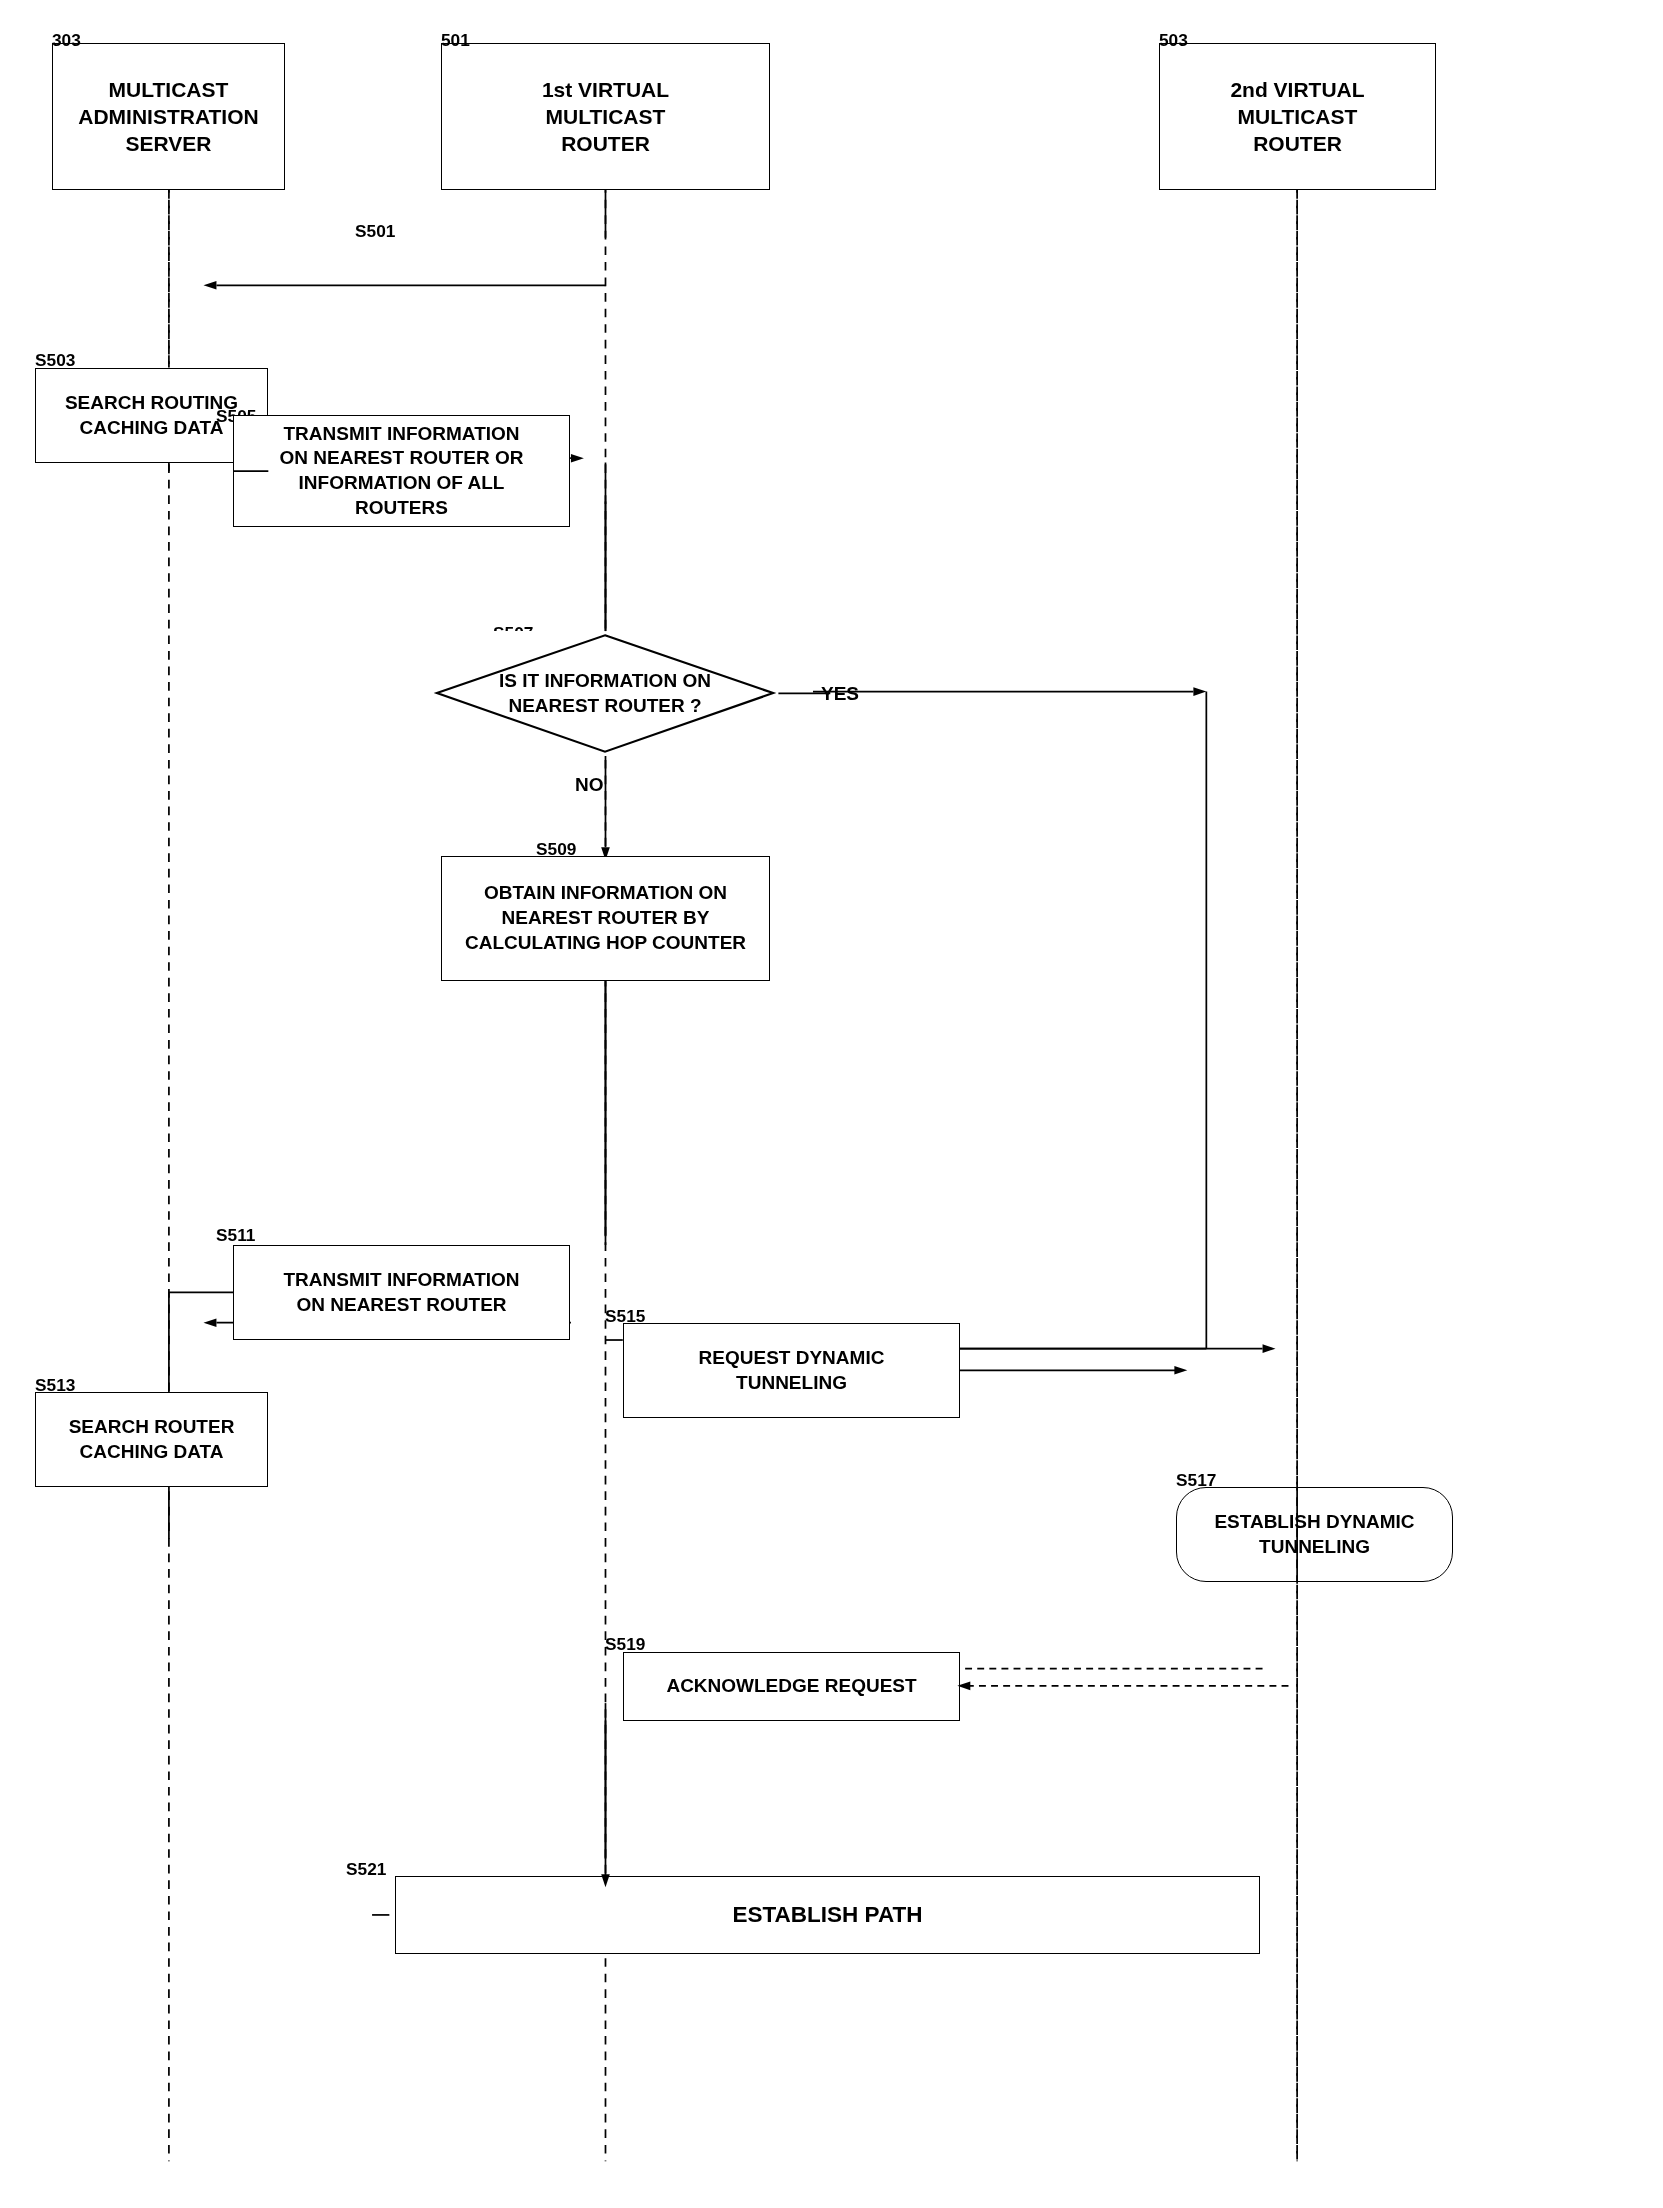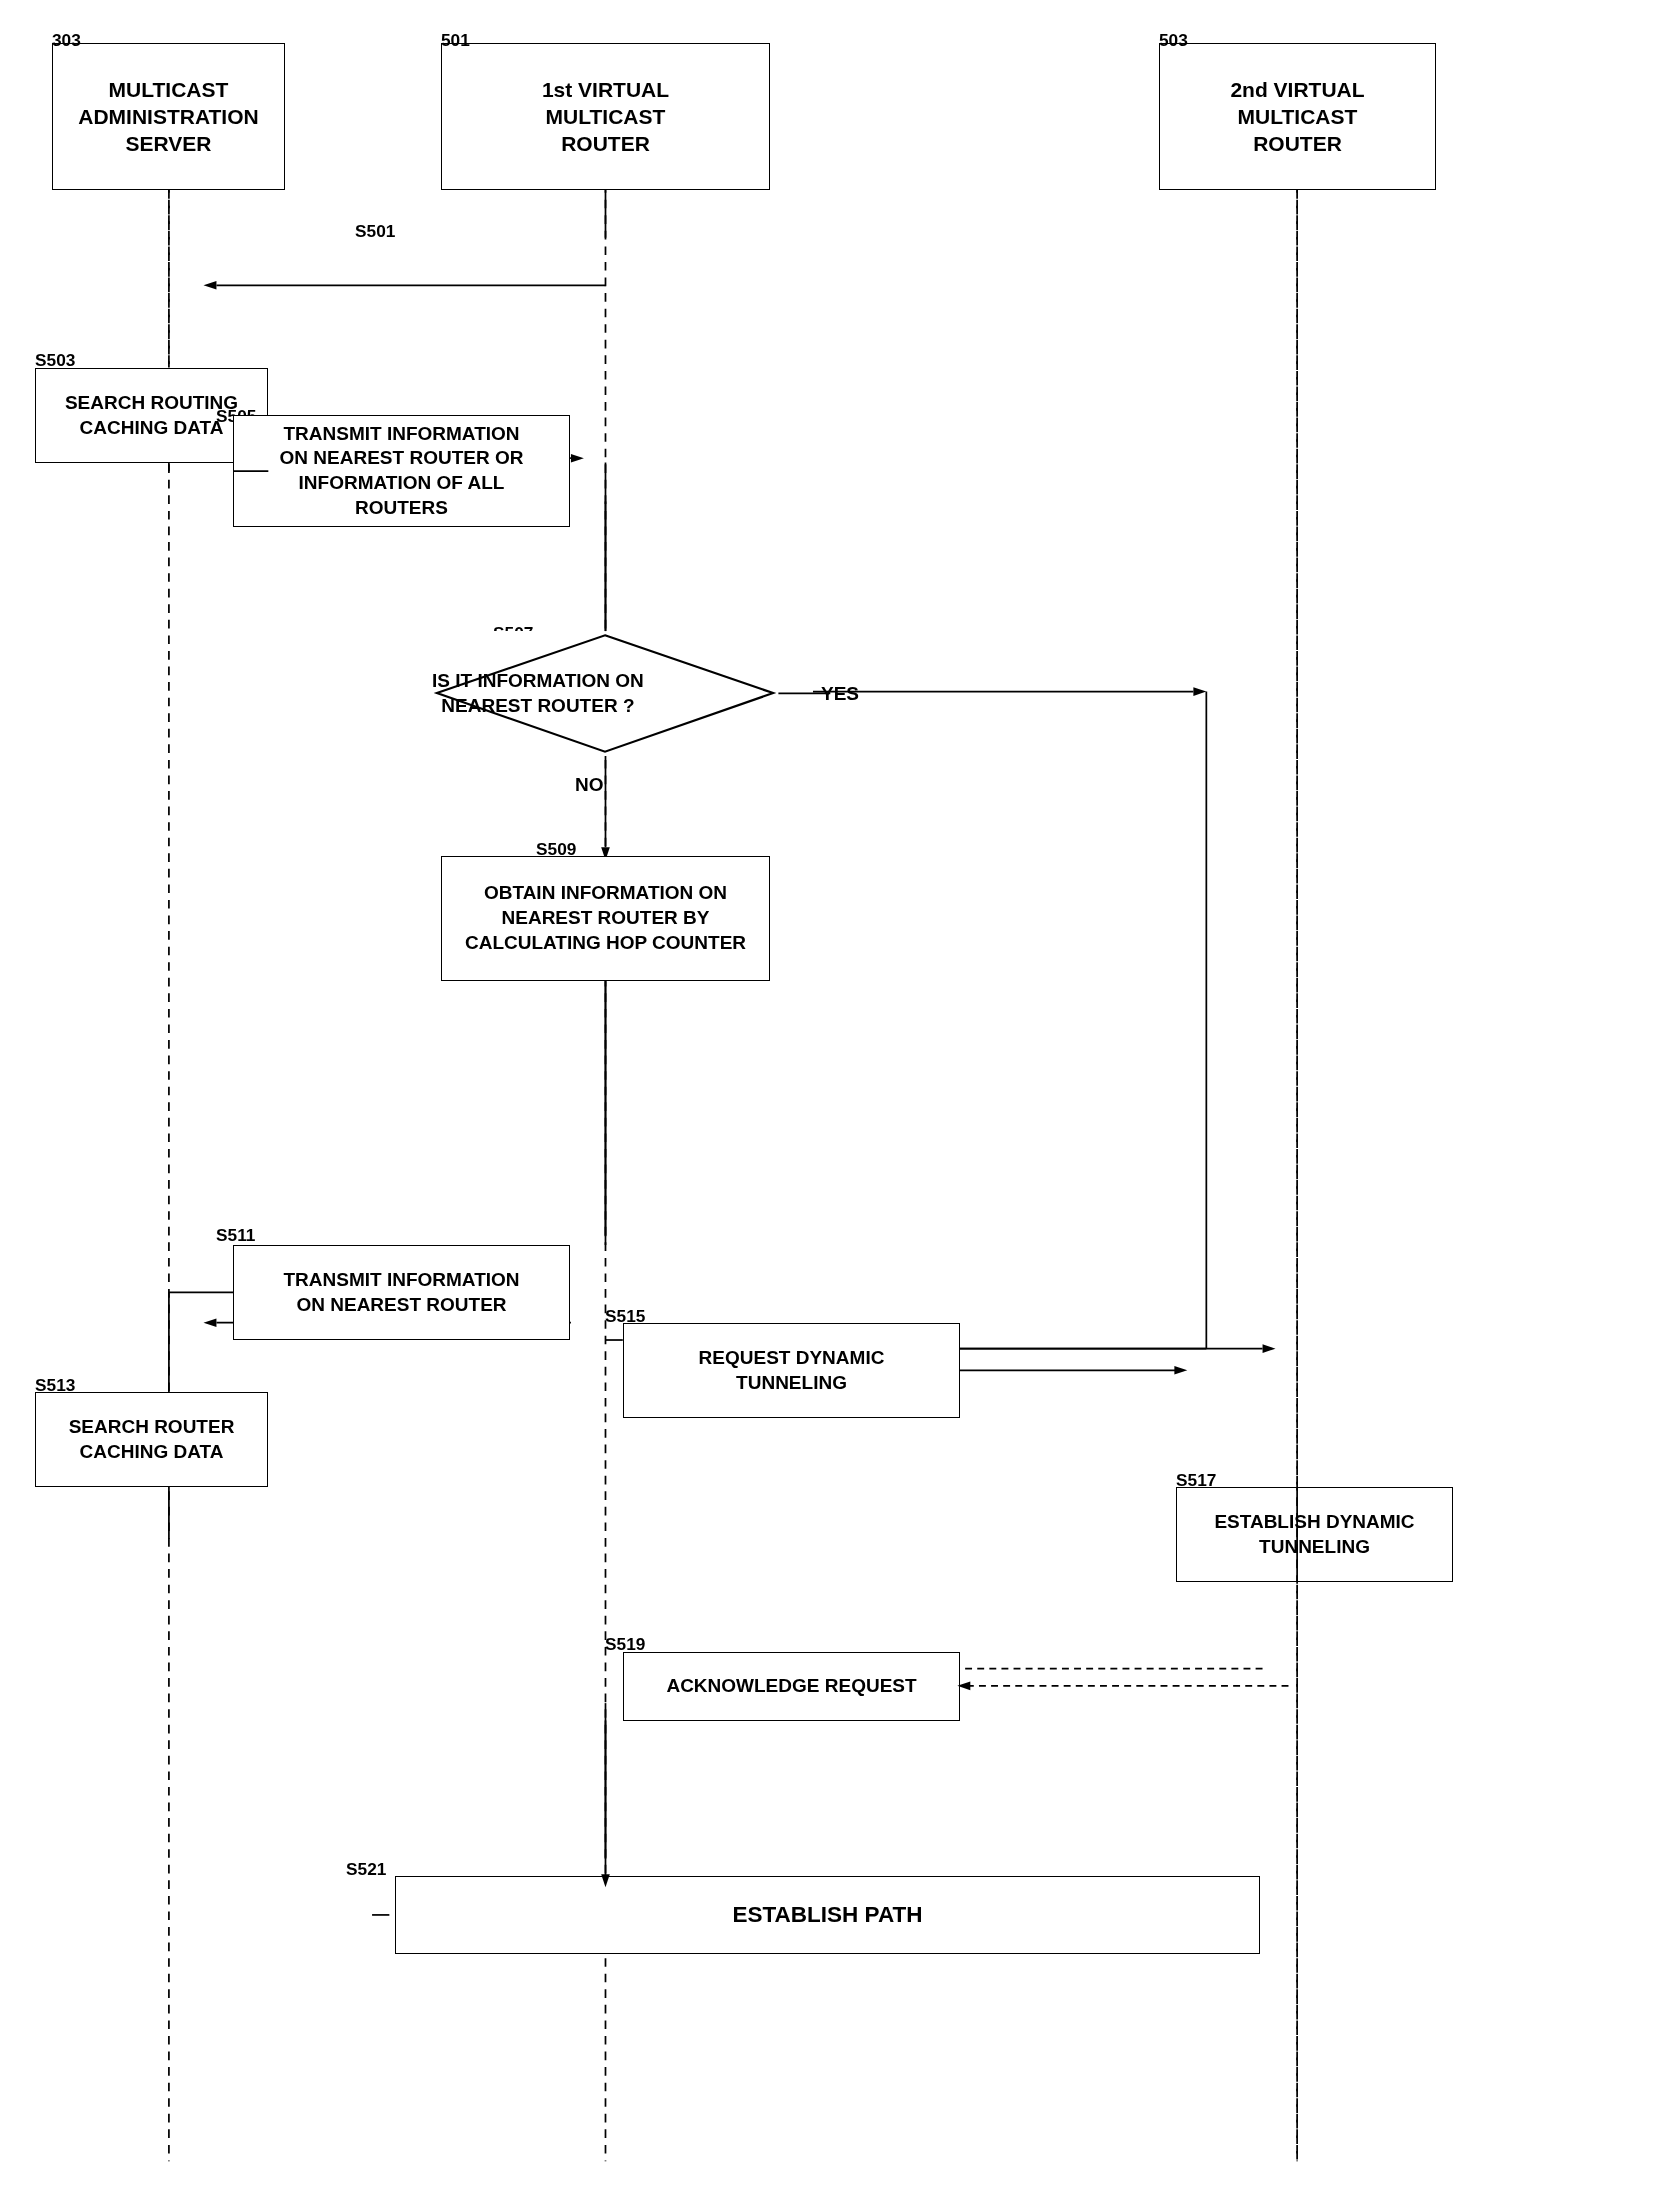--- a/index.html
+++ b/index.html
@@ -29,20 +29,21 @@
       line-height: 1.3;
     }
     .diamond {
       position: absolute;
       background: #fff;
       text-align: center;
       font-size: 19px;
       font-weight: bold;
       display: flex;
       align-items: center;
+      justify-content: center;
     }
     .diamond-inner {
       position: absolute;
       width: 100%;
       height: 100%;
       top: 0; left: 0;
     }
     .diamond-inner svg {
       width: 100%;
       height: 100%;
@@ -201,21 +202,21 @@
 
   <div class="step-label" style="left:605px; top:1306px;">S515</div>
 
   <div class="box" style="left:623px; top:1323px; width:337px; height:95px; font-size:19px;">
     <span style="white-space:pre-line;">REQUEST DYNAMIC
 TUNNELING</span>
   </div>
 
   <div class="step-label" style="left:1176px; top:1470px;">S517</div>
 
-  <div class="box" style="left:1176px; top:1487px; width:277px; height:95px; font-size:19px;">
+  <div class="box" style="left:1176px; top:1487px; width:277px; height:95px; font-size:19px;border-radius:30px;">
     <span style="white-space:pre-line;">ESTABLISH DYNAMIC
 TUNNELING</span>
   </div>
 
   <div class="step-label" style="left:605px; top:1634px;">S519</div>
 
   <div class="box" style="left:623px; top:1652px; width:337px; height:69px; font-size:19px;">
     <span style="white-space:pre-line;">ACKNOWLEDGE REQUEST</span>
   </div>
 

